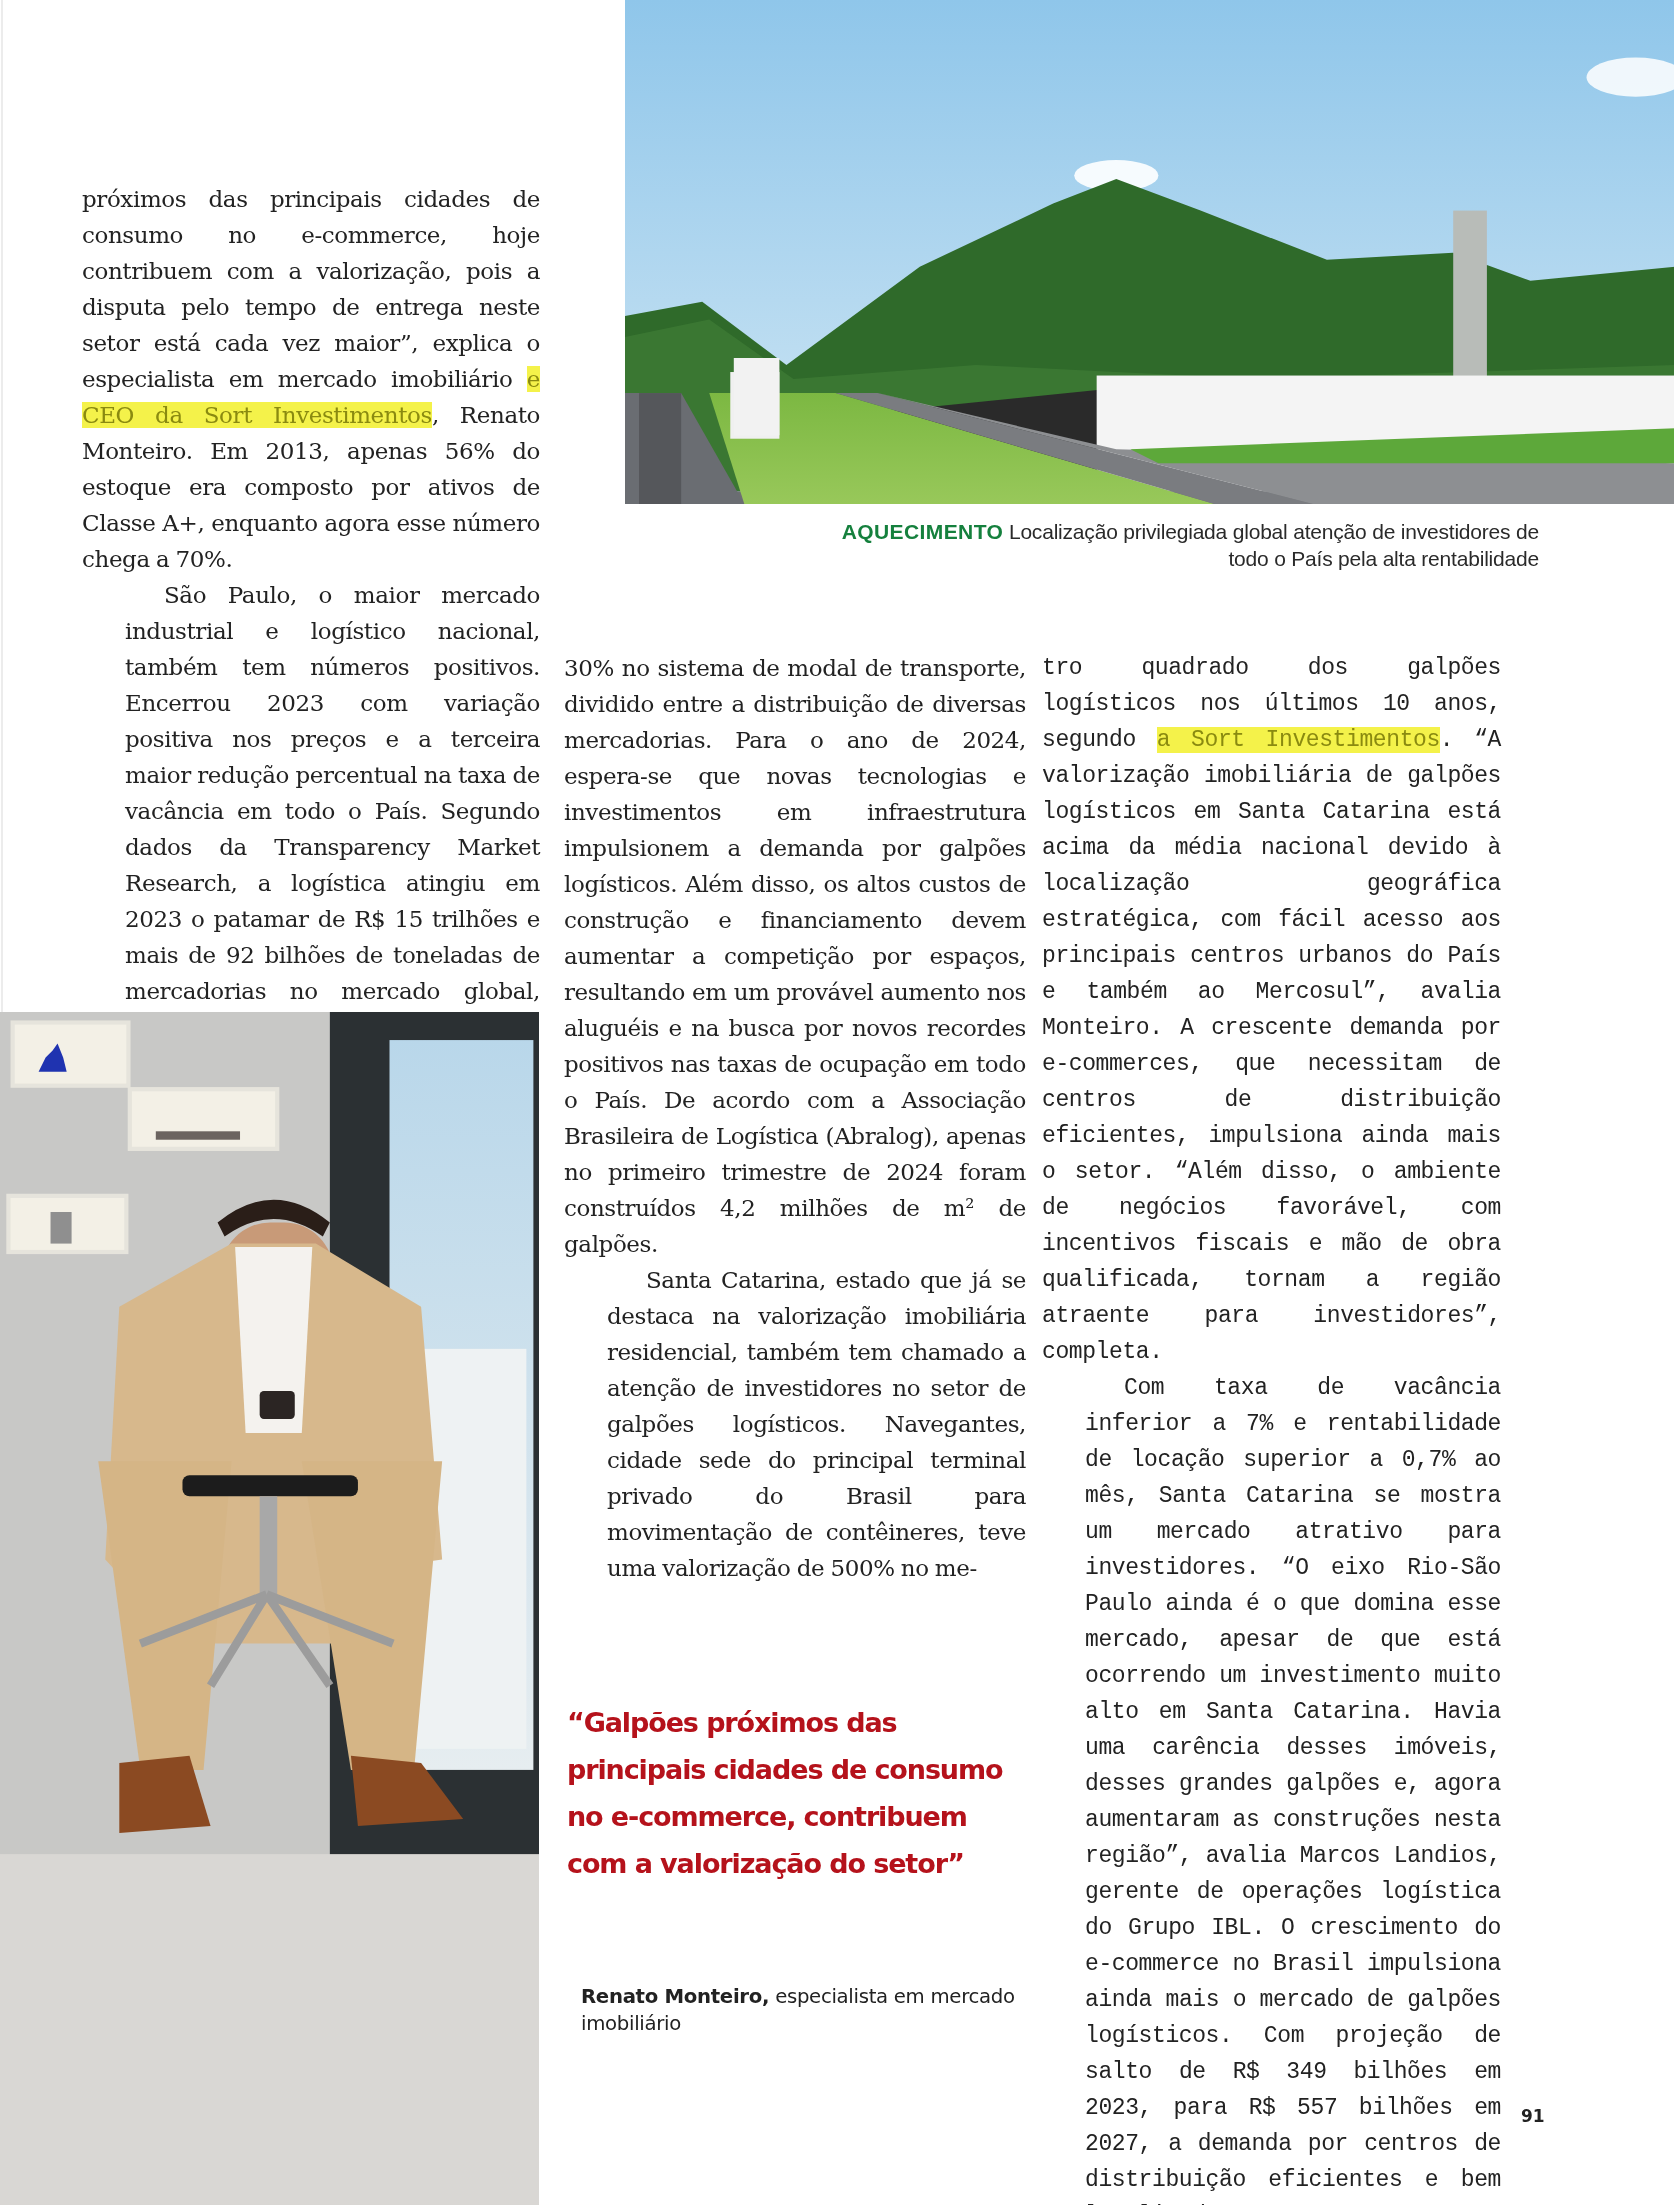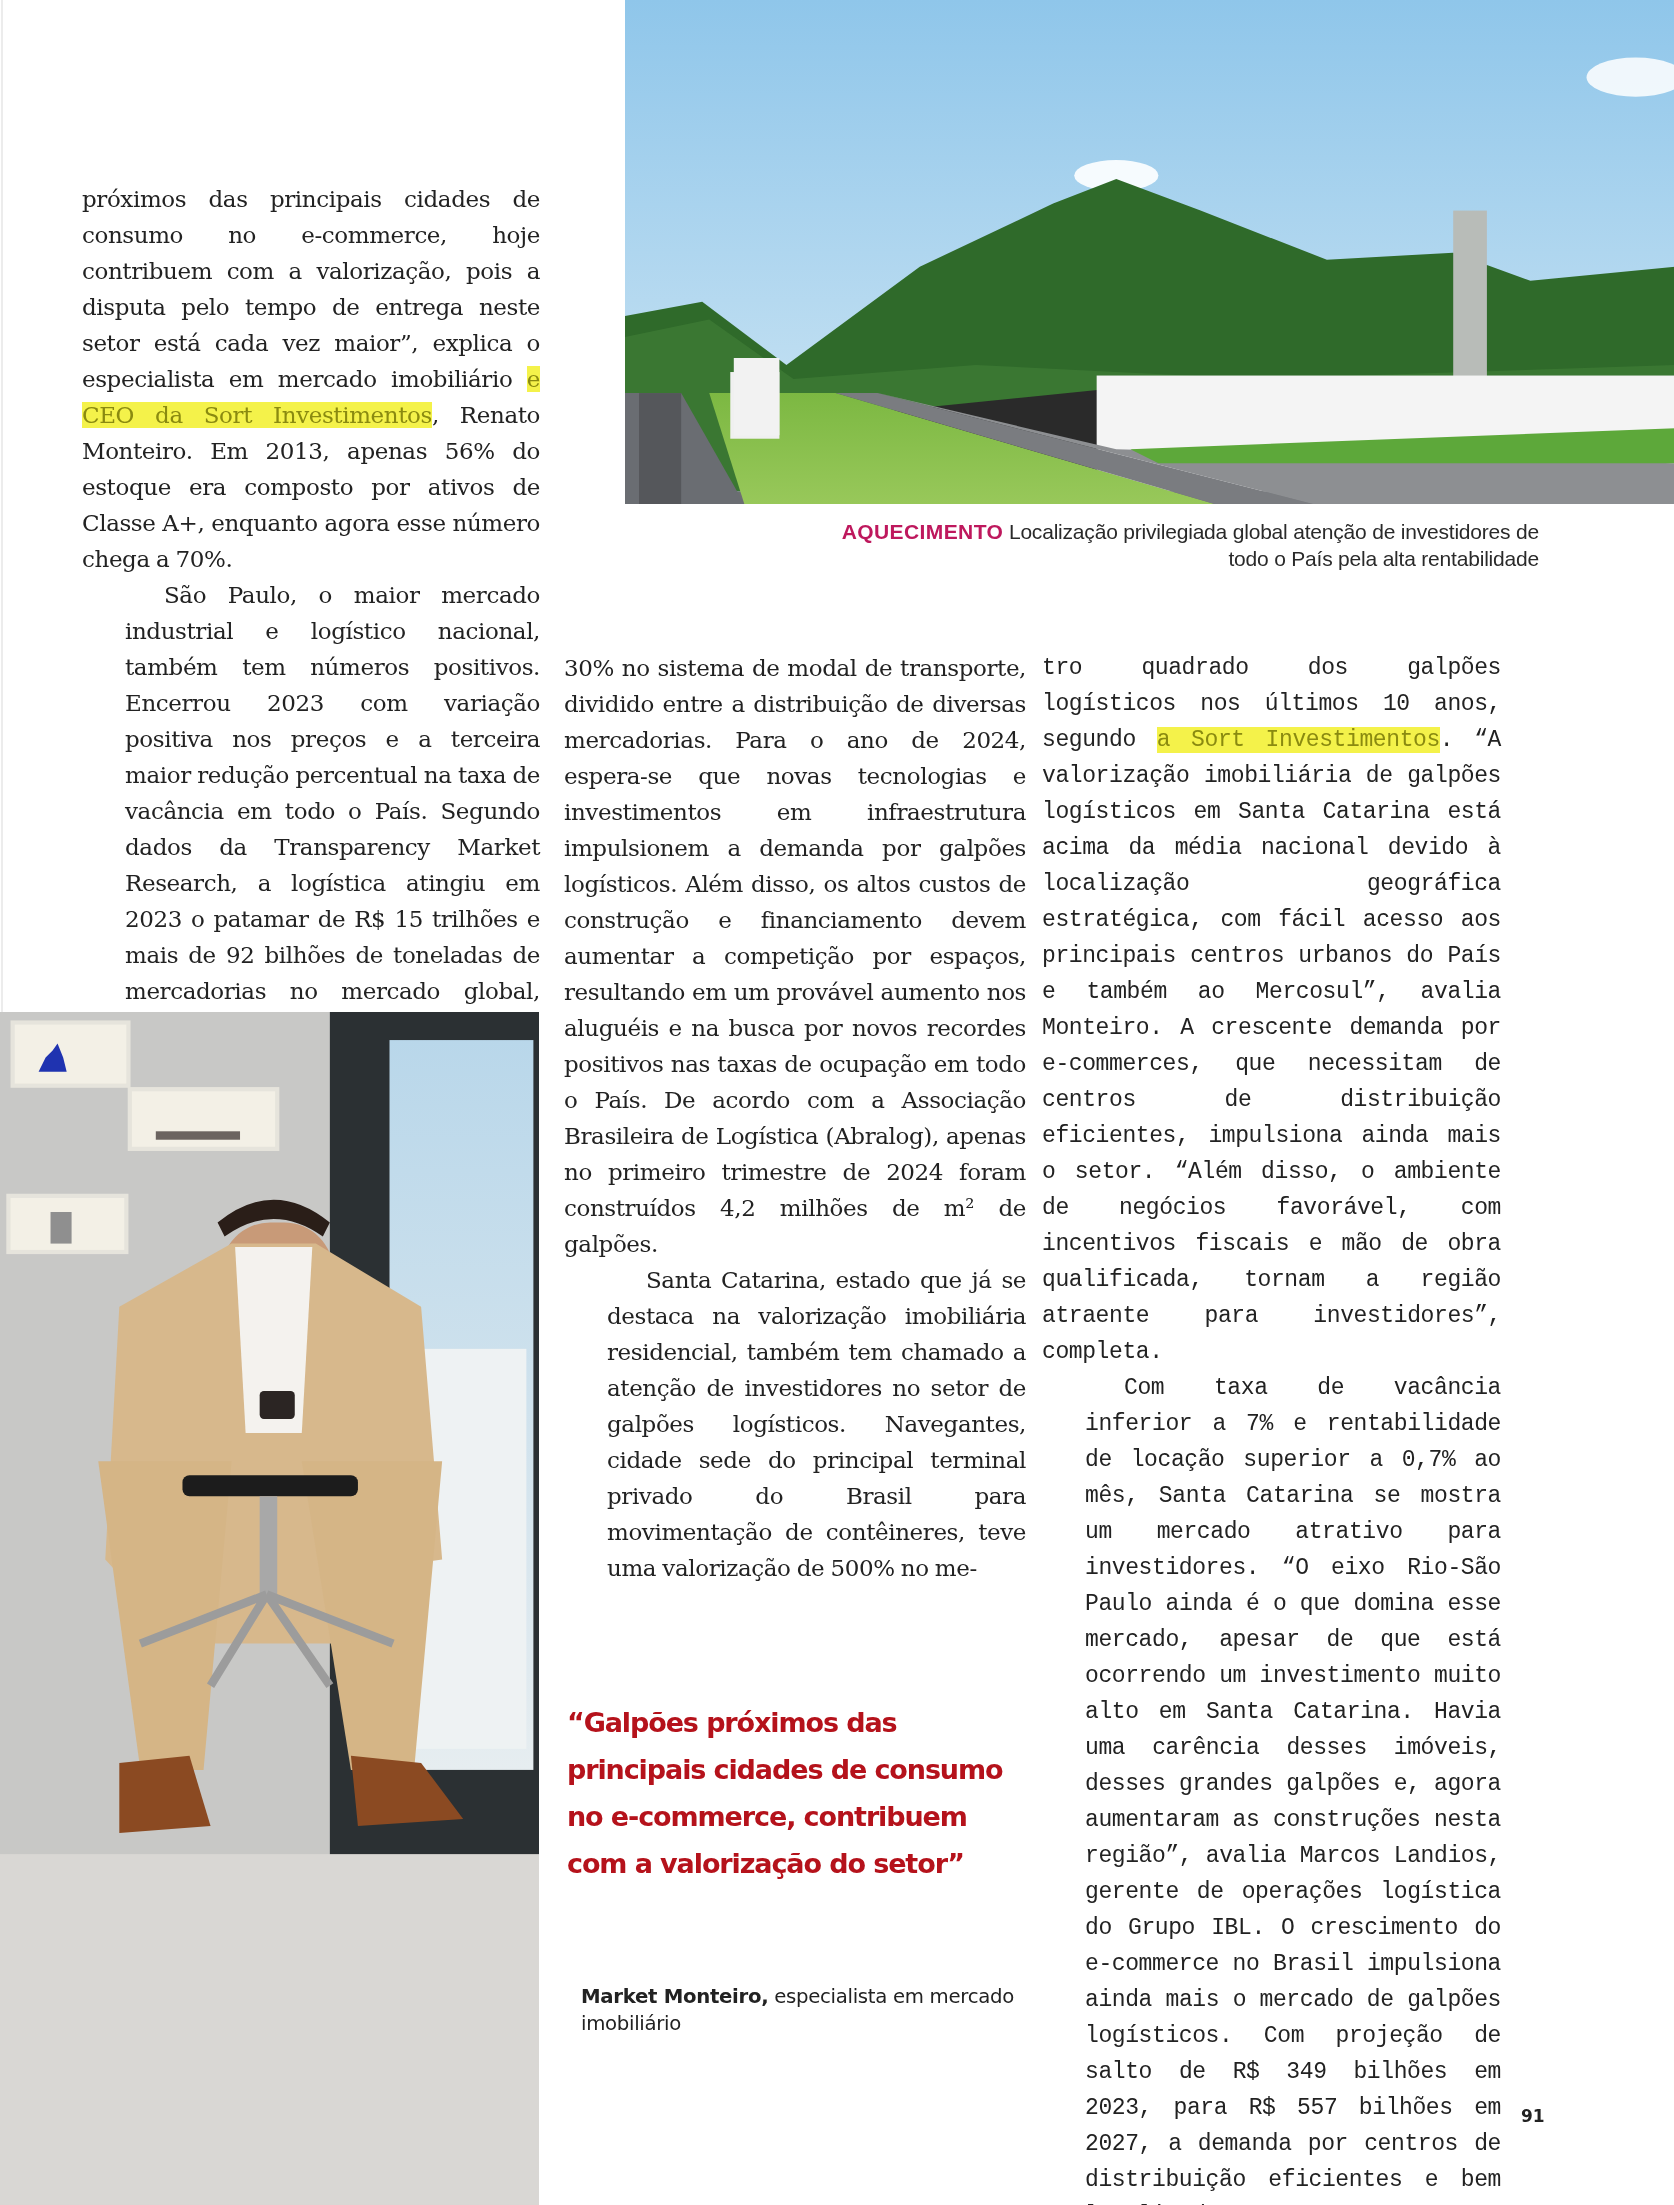--- a/index.html
+++ b/index.html
@@ -9,21 +9,21 @@
     font-family: "DejaVu Serif", "Liberation Serif", serif;
   }
   .edge-line { position: absolute; left: 1.4px; top: 0; width: 1.4px; height: 2205px; background: #ececec; }
   .photo { position: absolute; overflow: hidden; }
   .col { position: absolute; font-size: 23px; line-height: 36px; text-align: justify; letter-spacing: -0.4px; word-spacing: -0.7px; }
   .col p { margin: 0; }
   .col p.indent { text-indent: 39px; margin-left: 43px; }
   .hl { background: #f4f24a; color: #8a8a10; }
   .caption { position: absolute; right: 136px; top: 518px; width: 702px; text-align: right;
     font-family: "Liberation Sans", "DejaVu Sans", sans-serif; font-size: 21px; line-height: 27px; color: #2a2a2a; letter-spacing: -0.2px; }
-  .caption .kicker { color: #be185d; font-weight: bold; letter-spacing: 0.4px; }
+  .caption .kicker { color: #15803d; font-weight: bold; letter-spacing: 0.4px; }
   .subhead { font-family: "DejaVu Sans", "Liberation Sans", sans-serif; font-weight: bold; font-size: 32px; line-height: 39px; letter-spacing: -0.7px; color: #1a1a1a; margin: 24px 0 0 0; }
   .pullquote { position: absolute; left: 567px; top: 1699px; width: 449px;
     font-family: "DejaVu Sans", "Liberation Sans", sans-serif; font-weight: bold; font-size: 27px; line-height: 47px; color: #b5121b; letter-spacing: -1.1px; }
   .attrib { position: absolute; left: 581px; top: 1983px; width: 435px;
     font-family: "DejaVu Sans", "Liberation Sans", sans-serif; font-size: 19.7px; line-height: 27px; color: #222; letter-spacing: -0.3px; }
   .attrib b { font-weight: bold; }
   .endmark { display: inline-block; width: 19.7px; height: 19.7px; background: #1e1e1e; float: right; margin-top: 8.4px; }
   .pagenum { position: absolute; left: 1521px; top: 2106px; font-family: "DejaVu Sans", sans-serif; font-weight: bold; font-size: 17px; color: #222; }
 </style>
 </head>
@@ -109,21 +109,21 @@
   </svg>
 </div>
 
 <div class="col" style="left:564px; top:650px; width:462px;">
   <p>30% no sistema de modal de transporte, dividido entre a distribuição de diversas mercadorias. Para o ano de 2024, espera-se que novas tecnologias e investimentos em infraestrutura impulsionem a demanda por galpões logísticos. Além disso, os altos custos de construção e financiamento devem aumentar a competição por espaços, resultando em um provável aumento nos aluguéis e na busca por novos recordes positivos nas taxas de ocupação em todo o País. De acordo com a Associação Brasileira de Logística (Abralog), apenas no primeiro trimestre de 2024 foram construídos 4,2 milhões de m² de galpões.</p>
   <p class="indent">Santa Catarina, estado que já se destaca na valorização imobiliária residencial, também tem chamado a atenção de investidores no setor de galpões logísticos. Navegantes, cidade sede do principal terminal privado do Brasil para movimentação de contêineres, teve uma valorização de 500% no me-</p>
 </div>
 
 <div class="pullquote">“Galpões próximos das principais cidades de consumo no e-commerce, contribuem com a valorização do setor”</div>
 <div class="attrib">
-  <b>Market Monteiro,</b><span> especialista em mercado imobiliário</span>
+  <b>Renato Monteiro,</b><span> especialista em mercado imobiliário</span>
 </div>
 
 <div class="col" style="left:1042px; top:650px; width:459px;font-family:Liberation Mono, monospace;">
   <p><span>tro quadrado dos galpões logísticos nos últimos 10 anos, segundo </span><span class="hl">a Sort Investimentos</span><span>. “A valorização imobiliária de galpões logísticos em Santa Catarina está acima da média nacional devido à localização geográfica estratégica, com fácil acesso aos principais centros urbanos do País e também ao Mercosul”, avalia Monteiro. A crescente demanda por e-commerces, que necessitam de centros de distribuição eficientes, impulsiona ainda mais o setor. “Além disso, o ambiente de negócios favorável, com incentivos fiscais e mão de obra qualificada, tornam a região atraente para investidores”, completa.</span></p>
   <p class="indent"><span>Com taxa de vacância inferior a 7% e rentabilidade de locação superior a 0,7% ao mês, Santa Catarina se mostra um mercado atrativo para investidores. “O eixo Rio-São Paulo ainda é o que domina esse mercado, apesar de que está ocorrendo um investimento muito alto em Santa Catarina. Havia uma carência desses imóveis, desses grandes galpões e, agora aumentaram as construções nesta região”, avalia Marcos Landios, gerente de operações logística do Grupo IBL. O crescimento do e-commerce no Brasil impulsiona ainda mais o mercado de galpões logísticos. Com projeção de salto de R$ 349 bilhões em 2023, para R$ 557 bilhões em 2027, a demanda por centros de distribuição eficientes e bem localizados aumenta, valorizando ainda mais esses ativos e tornando-os investimentos atrativos e rentáveis.</span><span class="endmark"></span></p>
 </div>
 
 <div class="pagenum">91</div>
 
 

